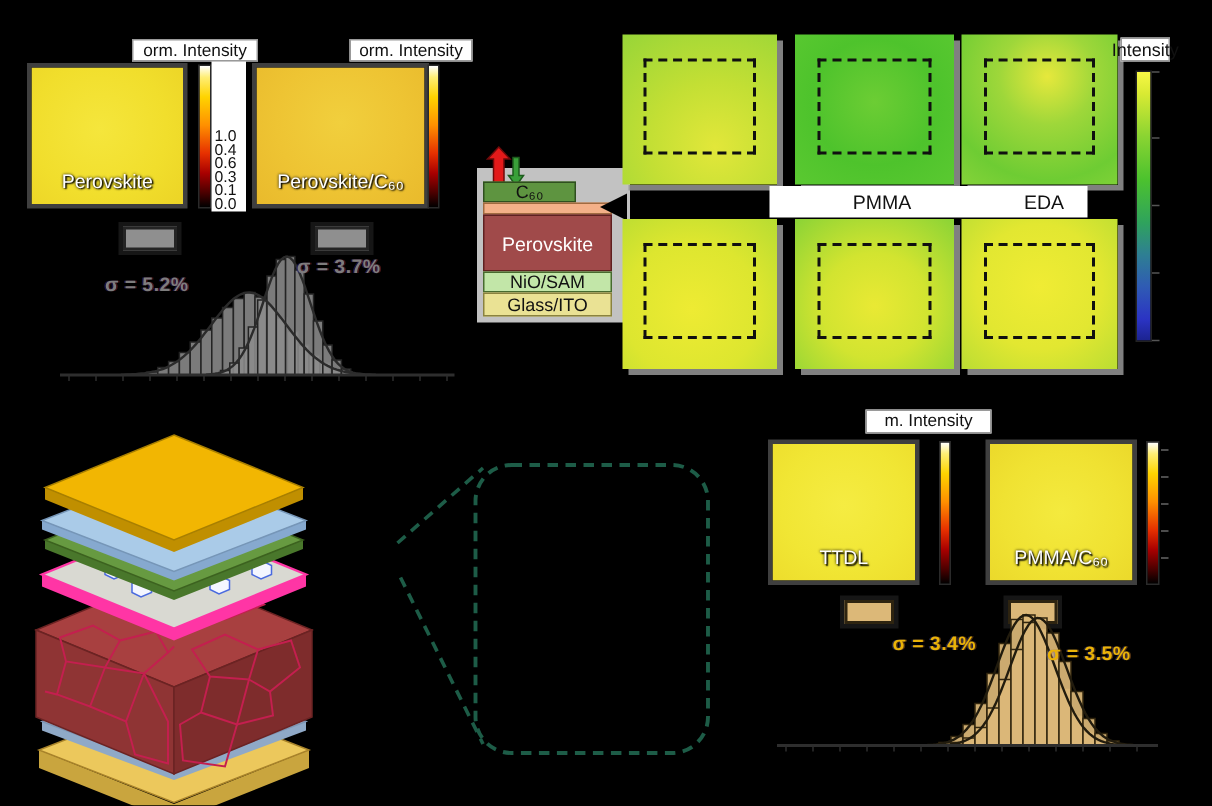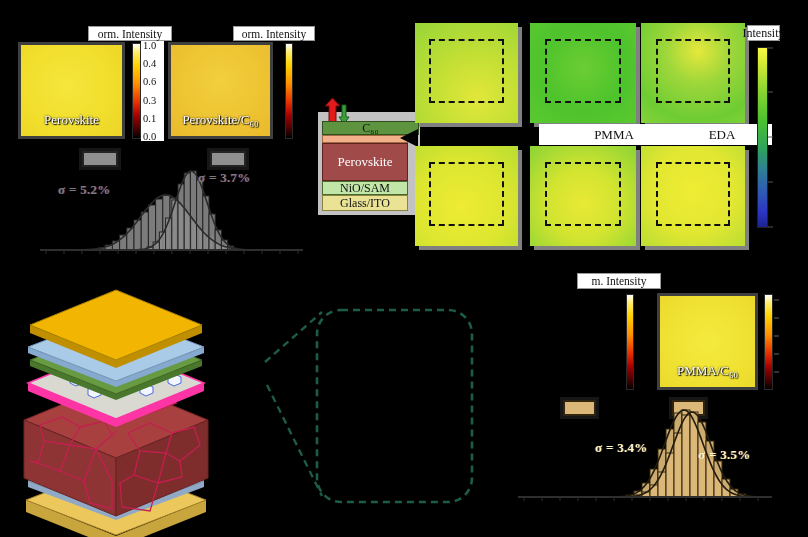--- a/index.html
+++ b/index.html
@@ -1,39 +1,39 @@
 <!DOCTYPE html>
 <html><head>
 <meta charset="utf-8">
 <style>
   html,body{margin:0;padding:0;background:#000;}
   #canvas{position:relative;width:808px;height:537px;background:#000;overflow:hidden;
-          font-family:Liberation Serif, serif;}
+          font-family:Liberation Sans, sans-serif;}
   .abs{position:absolute;}
   
   .plmap{position:absolute;border:3px solid #3f3f3f;box-sizing:border-box;}
   .plmap .maplabel{position:absolute;left:0;right:0;bottom:8px;text-align:center;
     color:#fff;font-size:13px;text-shadow:0 0 2px #000,1px 1px 1px #000;}
   
   .cbar-hot{position:absolute;border:1px solid #2a2a2a;box-sizing:border-box;
     background:linear-gradient(to bottom,#ffffff 0%,#ffee75 8%,#ffd400 22%,#ff9000 42%,#e63000 62%,#a80000 76%,#4a0000 90%,#000 100%);}
   .cbar-green{position:absolute;border:1px solid #222;box-sizing:border-box;
     background:linear-gradient(to bottom,#f8f845 0%,#d9ea33 8%,#8ad432 24%,#4cc22e 40%,#2fa35c 56%,#2e7f93 68%,#2f5bb4 80%,#2b34c4 92%,#1c2390 100%);}
   .tickcol{position:absolute;background:#fff;display:flex;flex-direction:column;
-    justify-content:space-between;align-items:flex-start;padding:0 2px;box-sizing:border-box;}
+    justify-content:flex-end;align-items:flex-start;padding:0 2px;box-sizing:border-box;}
   .tickcol span{font-size:10.5px;line-height:9px;color:#111;}
   .whitelabel{position:absolute;background:#fff;border:1px solid #9a9a9a;color:#111;
     font-size:11.5px;display:flex;align-items:center;justify-content:center;box-sizing:border-box;}
   
   .swatch{position:absolute;box-sizing:border-box;}
   .swatch.gray{background:#8f8f8f;border:2px solid #242424;box-shadow:0 0 0 3px #161616;}
   .swatch.tan{background:#dcb878;border:2px solid #2e2410;box-shadow:0 0 0 3px #161616;}
   .sigma{position:absolute;font-size:13px;font-weight:600;letter-spacing:.3px;}
   .sigma.gray{color:#7d7d7d;text-shadow:1px 0 0 rgba(200,60,60,.35),-1px 0 0 rgba(60,60,200,.35);}
-  .sigma.tan{color:#fef9c3;text-shadow:1px 0 0 rgba(200,120,40,.4),-1px 0 0 rgba(90,90,160,.4);margin-top:19px;}
+  .sigma.tan{color:#eab308;text-shadow:1px 0 0 rgba(200,120,40,.4),-1px 0 0 rgba(90,90,160,.4);}
   
   .stack-backdrop{position:absolute;background:#c2c2c2;}
   .stacklayer{position:absolute;box-sizing:border-box;display:flex;align-items:center;
     justify-content:center;font-size:12px;color:#111;}
   
   .gsq{position:absolute;box-shadow:4px 4px 0 rgba(150,150,150,.85);box-sizing:border-box;}
   .dashbox{position:absolute;left:14%;right:14%;top:16%;bottom:20%;border:2.5px dashed #101010;}
   .whiteband{position:absolute;background:#fff;}
   .bandlabel{position:absolute;top:0;bottom:0;display:flex;align-items:center;
     justify-content:center;color:#111;font-size:13px;}
@@ -55,21 +55,21 @@
   <div class="cbar-hot" style="left:132px;top:43px;width:9px;height:96px;"></div>
   <div class="tickcol" style="left:141px;top:41px;width:23px;height:100px;">
     <span>1.0</span>
     <span>0.4</span>
     <span>0.6</span>
     <span>0.3</span>
     <span>0.1</span>
     <span>0.0</span>
   </div>
 
-  <div class="plmap" style="left:168px;top:42px;width:105px;height:97px;
+  <div class="plmap" style="left:168px;top:42px;width:118px;height:97px;
        background:radial-gradient(circle at 50% 40%, #f1cf3d 0%, #eec433 55%, #e9ba2c 100%);">
     <div class="maplabel">Perovskite/C₆₀</div>
   </div>
   <div class="cbar-hot" style="left:285px;top:43px;width:8px;height:96px;"></div>
 
   <div class="swatch gray" style="left:82px;top:151px;width:36px;height:16px;"></div>
   <div class="swatch gray" style="left:210px;top:151px;width:36px;height:16px;"></div>
 
   <svg id="histA" style="left:35px;top:160px;" width="275" height="100" viewBox="0 0 275 100">
       <g>
@@ -121,49 +121,49 @@
       <line x1="119" y1="90" x2="119" y2="94" stroke="#2e2e2e" stroke-width="1"></line>
       <line x1="137" y1="90" x2="137" y2="94" stroke="#2e2e2e" stroke-width="1"></line>
       <line x1="155" y1="90" x2="155" y2="94" stroke="#2e2e2e" stroke-width="1"></line>
       <line x1="173" y1="90" x2="173" y2="94" stroke="#2e2e2e" stroke-width="1"></line>
       <line x1="191" y1="90" x2="191" y2="94" stroke="#2e2e2e" stroke-width="1"></line>
       <line x1="209" y1="90" x2="209" y2="94" stroke="#2e2e2e" stroke-width="1"></line>
       <line x1="227" y1="90" x2="227" y2="94" stroke="#2e2e2e" stroke-width="1"></line>
       <line x1="245" y1="90" x2="245" y2="94" stroke="#2e2e2e" stroke-width="1"></line>
       <line x1="263" y1="90" x2="263" y2="94" stroke="#2e2e2e" stroke-width="1"></line>
     </svg>
-  <div class="sigma gray" style="left:58px;top:182px;">σ = 5.2%</div>
+  <div class="sigma gray" style="left:70px;top:182px;">σ = 5.2%</div>
   <div class="sigma gray" style="left:198px;top:170px;text-align:right;">σ = 3.7%</div>
 
   <div class="stack-backdrop" style="left:318px;top:112px;width:102px;height:103px;"></div>
   <svg style="left:318px;top:96px;" width="34" height="30" viewBox="0 0 34 30">
     <polygon points="14.5,2 22,10 18,10 18,26 11,26 11,10 7,10" fill="#e31a1a" stroke="#6e0a0a" stroke-width="1"></polygon>
     <polygon points="26,28 31,21 28,21 28,9 24,9 24,21 21,21" fill="#39a039" stroke="#1d5c1d" stroke-width="1"></polygon>
   </svg>
-  <div class="stacklayer" style="left:322px;top:121px;width:97px;height:14px;background:#5e9440;border:1px solid #2f4f1f;">C₆₀</div>
+  <div class="stacklayer" style="left:322px;top:121px;width:62px;height:14px;background:#5e9440;border:1px solid #2f4f1f;">C₆₀</div>
   <div class="stacklayer" style="left:322px;top:135px;width:86px;height:8px;background:#f4b088;border:1px solid #a06a40;"></div>
   <div class="stacklayer" style="left:322px;top:143px;width:86px;height:38px;background:#a04a4a;border:1px solid #5f2020;color:#fff;font-size:13px;">Perovskite</div>
   <div class="stacklayer" style="left:322px;top:181px;width:86px;height:14px;background:#c2e6a8;border:1px solid #476b2f;">NiO/SAM</div>
   <div class="stacklayer" style="left:322px;top:195px;width:86px;height:16px;background:#eae294;border:1px solid #8a823f;">Glass/ITO</div>
   <div class="abs" style="left:400px;top:129px;width:0;height:0;border-top:9px solid transparent;border-bottom:9px solid transparent;border-right:18px solid #000;"></div>
 
   <div class="gsq" style="left:415px;top:23px;width:103px;height:100px;
        background:radial-gradient(circle at 60% 75%, #e2e73a 0%, #c3df34 45%, #97d538 100%);">
       <div class="dashbox"></div>
     </div>
   <div class="gsq" style="left:530px;top:23px;width:106px;height:100px;
        background:radial-gradient(circle at 50% 45%, #6ccd34 0%, #4ec32c 55%, #5bc931 100%);">
       <div class="dashbox"></div>
     </div>
   <div class="gsq" style="left:641px;top:23px;width:104px;height:100px;
        background:radial-gradient(circle at 55% 28%, #e6e83c 0%, #9ed73a 35%, #6ecc33 75%, #85d339 100%);">
       <div class="dashbox"></div>
     </div>
 
-  <div class="whiteband" style="left:539px;top:124px;width:233px;height:21px;">
+  <div class="whiteband" style="left:513px;top:124px;width:212px;height:21px;">
     <div class="bandlabel" style="left:40px;width:70px;">PMMA</div>
     <div class="bandlabel" style="left:152px;width:62px;">EDA</div>
   </div>
 
   <div class="gsq" style="left:415px;top:146px;width:103px;height:100px;
        background:radial-gradient(circle at 45% 60%, #eeeb33 0%, #dde62f 55%, #b7dc32 100%);">
       <div class="dashbox"></div>
     </div>
   <div class="gsq" style="left:530px;top:146px;width:106px;height:100px;
        background:radial-gradient(circle at 50% 58%, #e9e934 0%, #d2e430 45%, #8ad336 100%);">
@@ -237,20 +237,24 @@
   </svg>
 
   <svg style="left:255px;top:300px;" width="230" height="215" viewBox="0 0 230 215">
     <line x1="10" y1="62" x2="67" y2="12" stroke="#1d5c47" stroke-width="2.4" stroke-dasharray="7 5"></line>
     <line x1="12" y1="85" x2="67" y2="196" stroke="#1d5c47" stroke-width="2.4" stroke-dasharray="7 5"></line>
     <rect x="62" y="10" width="155" height="192" rx="24" fill="none" stroke="#1d5c47" stroke-width="2.6" stroke-dasharray="7 5"></rect>
   </svg>
 
   <div class="whitelabel" style="left:577px;top:273px;width:84px;height:16px;">m. Intensity</div>
 
+  <div class="plmap" style="left:512px;top:293px;width:101px;height:97px;
+       background:radial-gradient(circle at 50% 45%, #f5ec42 0%, #f1e634 60%, #eddd2c 100%);">
+    <div class="maplabel">TTDL</div>
+  </div>
   <div class="cbar-hot" style="left:626px;top:294px;width:8px;height:96px;"></div>
   <div class="plmap" style="left:657px;top:293px;width:101px;height:97px;
        background:radial-gradient(circle at 50% 50%, #f4ea3e 0%, #f0e232 60%, #ebd92b 100%);">
     <div class="maplabel">PMMA/C₆₀</div>
   </div>
   <div class="cbar-hot" style="left:764px;top:294px;width:9px;height:96px;"></div>
   <svg style="left:774px;top:294px;" width="6" height="96">
     <line x1="0" y1="6" x2="5" y2="6" stroke="#666" stroke-width="1"></line>
     <line x1="0" y1="24" x2="5" y2="24" stroke="#666" stroke-width="1"></line>
     <line x1="0" y1="42" x2="5" y2="42" stroke="#666" stroke-width="1"></line>

